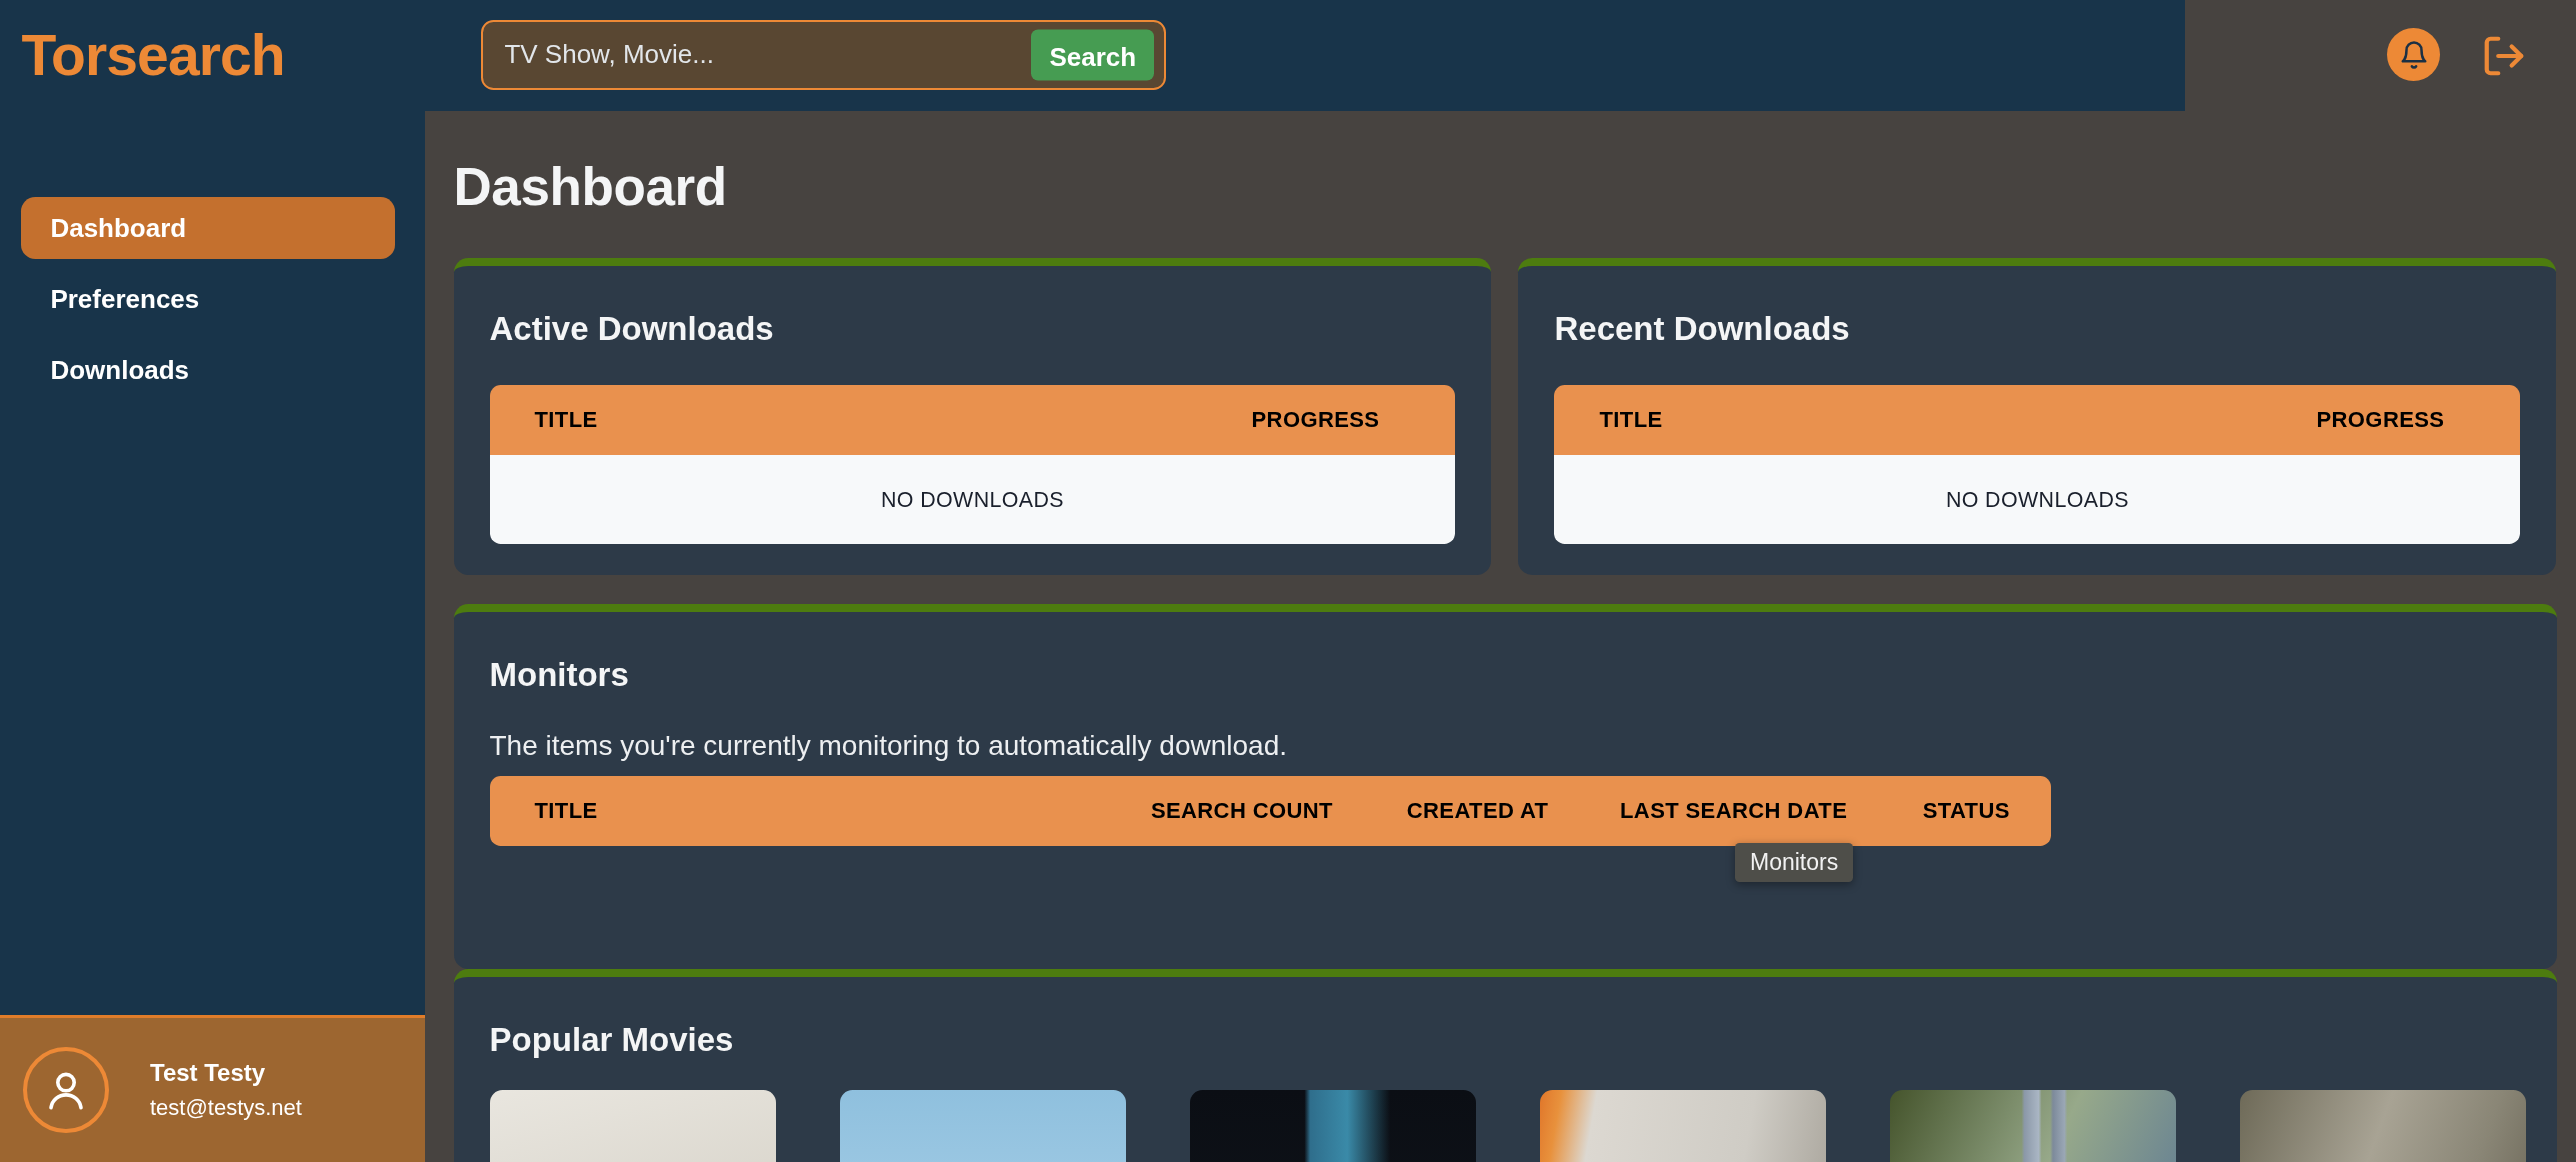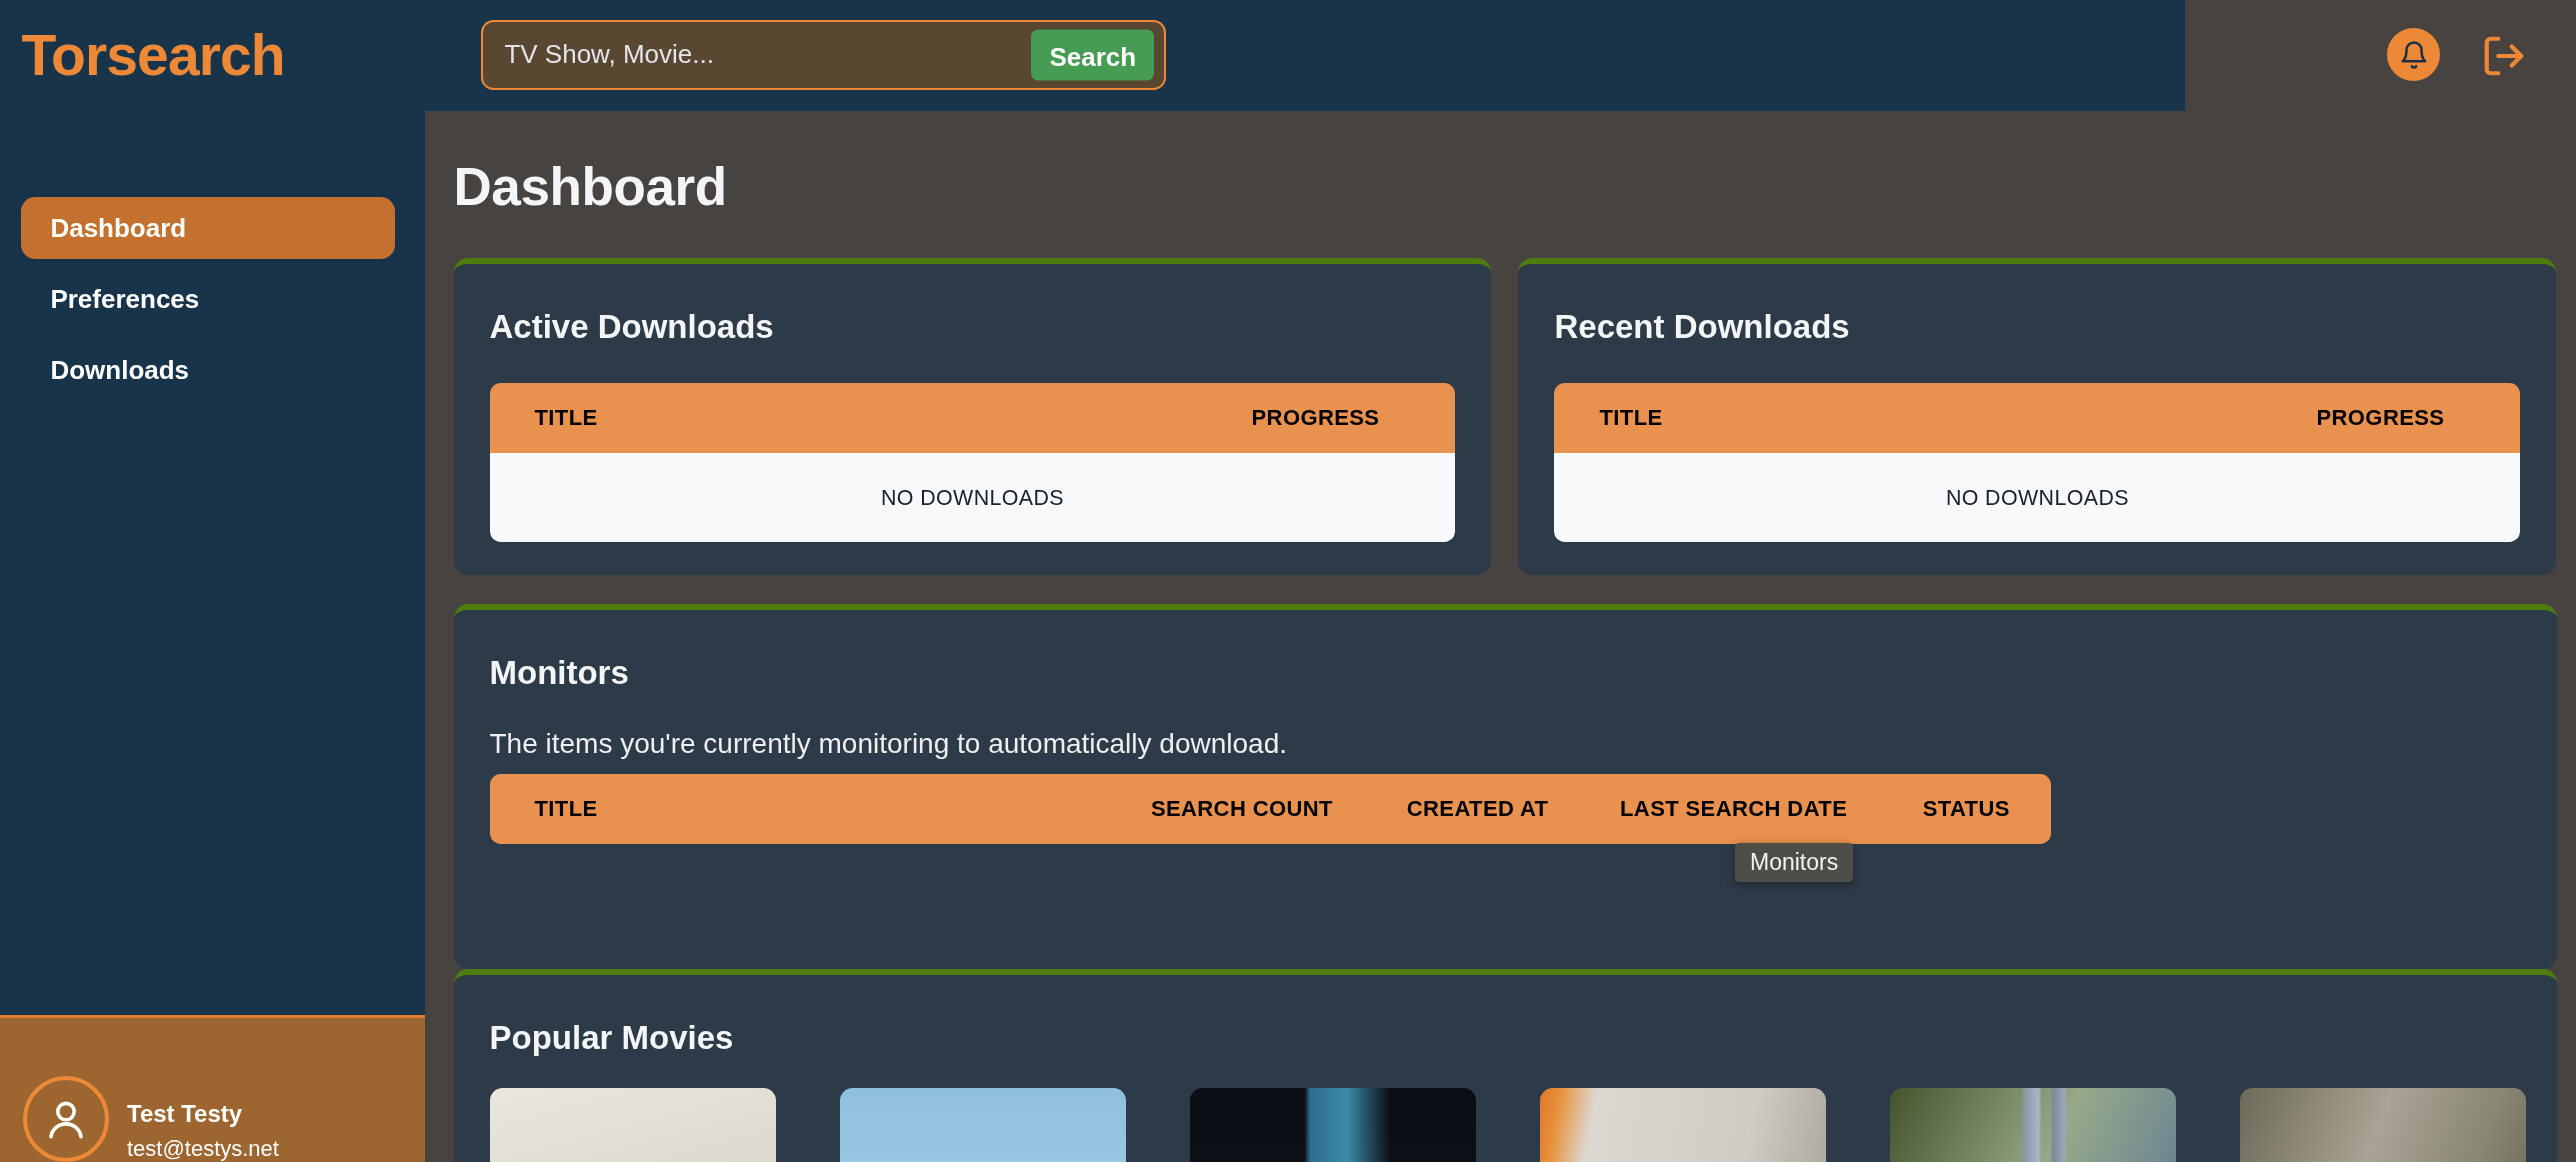--- a/index.html
+++ b/index.html
@@ -25,33 +25,33 @@
     background:#ED8936;border:none;display:flex;align-items:center;justify-content:center;cursor:pointer;padding:0;}
   .logout-btn{position:absolute;left:2479px;top:31px;width:50px;height:50px;background:transparent;
     border:none;padding:0;cursor:pointer;display:flex;align-items:center;justify-content:center;}
   
   .sidebar{position:absolute;left:0;top:111px;width:425px;height:1051px;background:#18344A;z-index:2;}
   .nav{position:absolute;top:86px;left:21.4px;width:374px;display:flex;flex-direction:column;gap:9px;}
   .nav-item{height:62px;border-radius:14.3px;display:flex;align-items:center;padding:0 29px;
     color:#ffffff;font-size:26px;font-weight:600;cursor:pointer;box-sizing:border-box;}
   .nav-item.active{background:#C4702E;}
   .user-panel{position:absolute;left:0;bottom:0;width:425px;height:147px;background:#9D6630;
-    border-top:3.6px solid #E07C29;box-sizing:border-box;display:flex;align-items:flex-end;
-    padding-left:23px;cursor:pointer;}
+    border-top:3.6px solid #E07C29;box-sizing:border-box;display:flex;align-items:center;
+    padding-left:23px;cursor:pointer;gap:23px;}
   .avatar{width:86px;height:86px;border-radius:50%;border:4.5px solid #ED8936;box-sizing:border-box;
     display:flex;align-items:center;justify-content:center;flex:none;}
   .user-meta{margin-left:18px;color:#ffffff;}
   .user-name{font-size:24px;font-weight:700;margin-bottom:8px;}
   .user-email{font-size:22px;font-weight:400;}
   
   .main{position:absolute;left:425px;top:111px;right:0;bottom:0;box-sizing:border-box;
     padding:45px 19.6px 0 28.5px;background:#474340;z-index:1;}
   .page-title{margin:0 0 41px;color:#F4F5F6;font-size:53px;font-weight:800;letter-spacing:-0.4px;}
   .cards-row{display:flex;gap:27px;margin-bottom:29px;}
-  .card{background:#2D3A48;border-top:6px solid #4d7c0f;border-radius:14.3px;box-sizing:border-box;
+  .card{background:#2D3A48;border-top:8px solid #4d7c0f;border-radius:14.3px;box-sizing:border-box;
     padding:44px 36px 0;position:relative;}
   .card-sm{width:1038px;height:317px;}
   .card-wide{width:2103px;}
   .monitors-card{height:365px;}
   .popular-card{height:535px;}
   .card-title{margin:0;color:#F4F5F6;font-size:33px;font-weight:700;}
   .tbl{border-radius:10.7px;overflow:hidden;margin-top:37px;}
   .tbl-head{height:70px;background:#E9914E;position:relative;display:flex;align-items:center;
     color:#000000;font-size:22px;font-weight:700;letter-spacing:0.4px;}
   .dl-head{justify-content:space-between;padding:0 76px 0 45px;}

